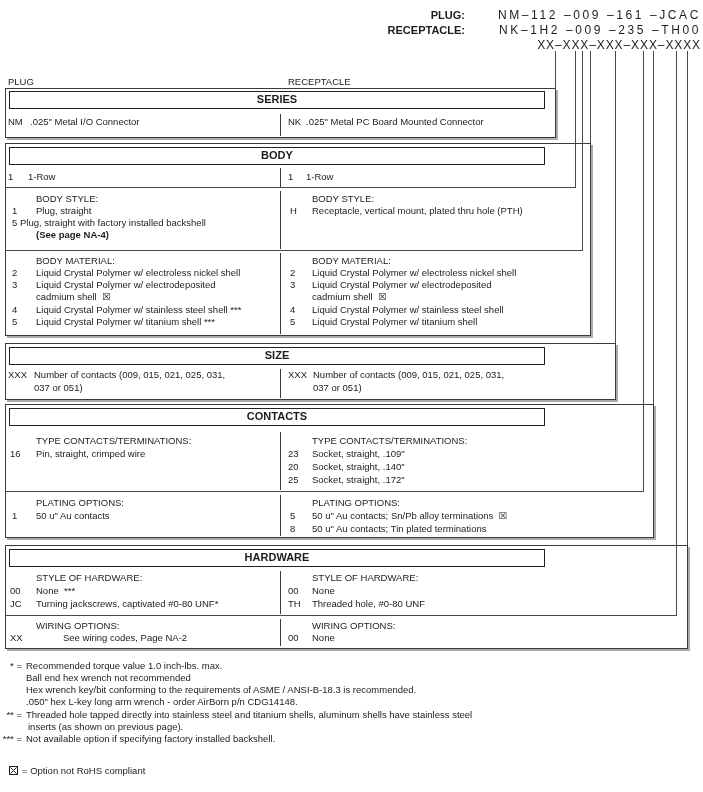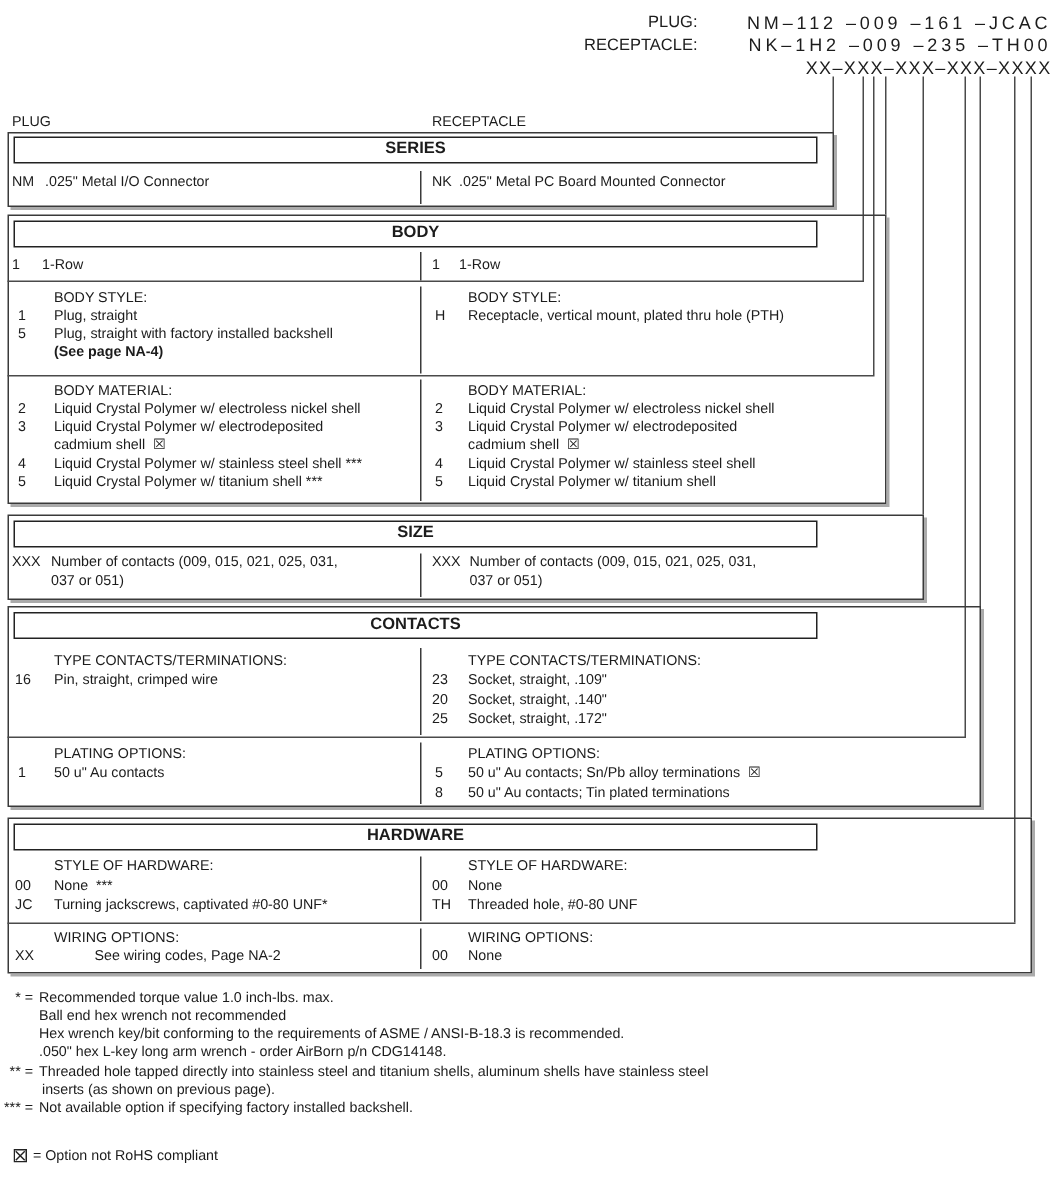--- a/index.html
+++ b/index.html
@@ -7,21 +7,21 @@
         font-family:"Liberation Sans","DejaVu Sans",sans-serif;color:#1c1c1c;}
   .t{position:absolute;font-size:9.5px;line-height:12px;white-space:pre;color:#1c1c1c;}
   .sec{position:absolute;left:5px;border:1px solid #3a3a3a;background:transparent;
        box-shadow:2px 2px 0 #ababab;box-sizing:border-box;}
   .hdr{position:absolute;border:1.5px solid #222;box-sizing:border-box;text-align:center;
        font-weight:bold;font-size:11px;background:#fff;}
   .hdr span{display:block;line-height:15px;}
   .riser{position:absolute;width:1px;background:#4a4a4a;}
   .hline{position:absolute;height:1px;background:#4a4a4a;}
   .vdiv{position:absolute;width:1px;background:#3a3a3a;}
-  .pn-label{position:absolute;font-size:11px;font-weight:normal;text-align:right;white-space:pre;}
+  .pn-label{position:absolute;font-size:11px;font-weight:bold;text-align:right;white-space:pre;}
   .pn-value{position:absolute;font-size:12px;text-align:right;letter-spacing:2.6px;white-space:pre;}
   .pn-mask{position:absolute;font-size:12px;text-align:right;letter-spacing:0.9px;white-space:pre;}
   .rohs-icon{position:absolute;width:9px;height:9px;}
 </style>
 </head>
 <body>
 
 <div id="page">
 
   <div class="pn-label" style="left:340px;top:9px;width:125px;">PLUG:</div>
@@ -87,21 +87,21 @@
 
   <span class="t" style="left:8px;top:171px;">1</span>
   <span class="t" style="left:28px;top:171px;">1-Row</span>
   <span class="t" style="left:288px;top:171px;">1</span>
   <span class="t" style="left:306px;top:171px;">1-Row</span>
 
   <span class="t" style="left:36px;top:193px;">BODY STYLE:</span>
   <span class="t" style="left:12px;top:205px;">1</span>
   <span class="t" style="left:36px;top:205px;">Plug, straight</span>
   <span class="t" style="left:12px;top:217px;">5</span>
-  <span class="t" style="left:36px;top:217px;">Plug, straight with factory installed backshell</span>
+  <span class="t" style="left:20px;top:217px;">Plug, straight with factory installed backshell</span>
   <span class="t" style="left:36px;top:229px;font-weight:bold;">(See page NA-4)</span>
   <span class="t" style="left:312px;top:193px;">BODY STYLE:</span>
   <span class="t" style="left:290px;top:205px;">H</span>
   <span class="t" style="left:312px;top:205px;">Receptacle, vertical mount, plated thru hole (PTH)</span>
 
   <span class="t" style="left:36px;top:255px;">BODY MATERIAL:</span>
   <span class="t" style="left:12px;top:267px;">2</span>
   <span class="t" style="left:36px;top:267px;">Liquid Crystal Polymer w/ electroless nickel shell</span>
   <span class="t" style="left:12px;top:279px;">3</span>
   <span class="t" style="left:36px;top:279px;">Liquid Crystal Polymer w/ electrodeposited</span>

